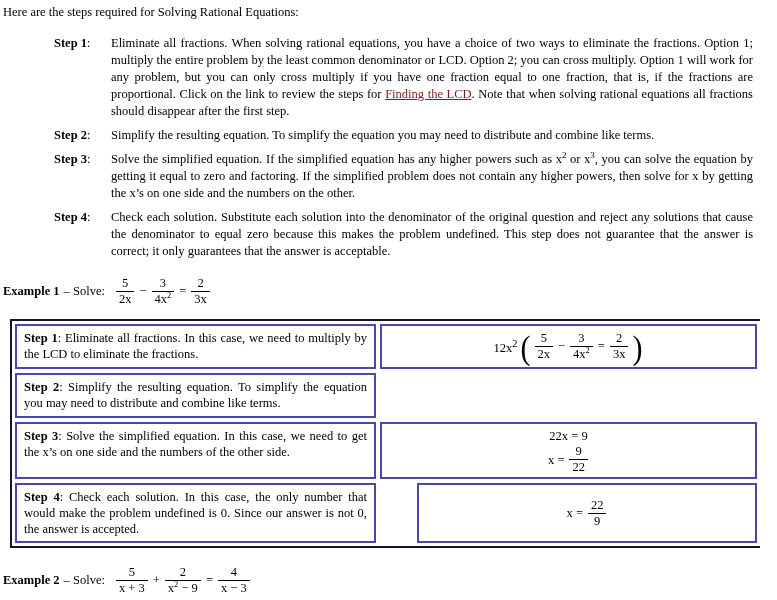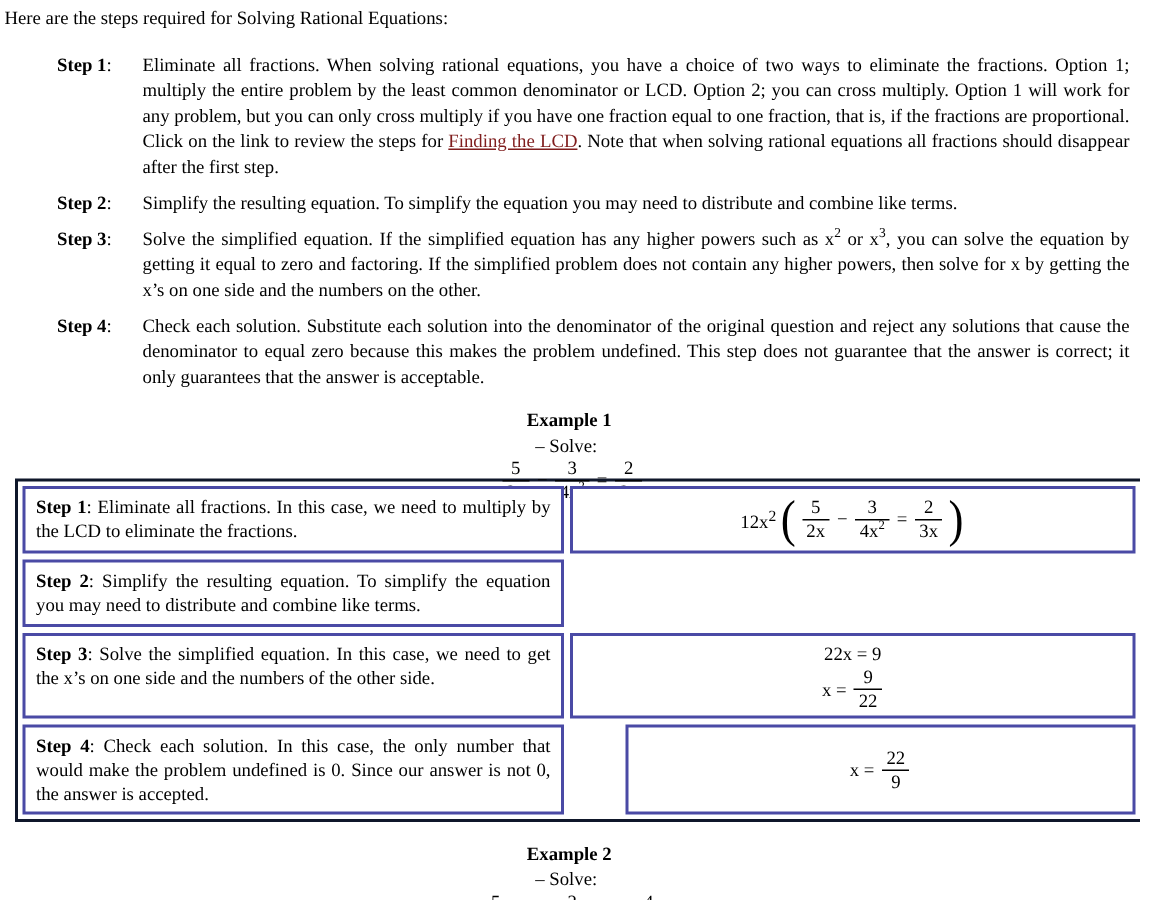--- a/index.html
+++ b/index.html
@@ -6,31 +6,31 @@
   body {
     width: 777px; height: 600px; overflow: hidden;
     background: #ffffff; color: #000000;
     font-family: "Liberation Serif", serif;
     font-size: 12.5px; line-height: 17px;
   }
   .page { width: 760px; height: 600px; overflow: hidden; position: relative; }
 
   .intro { margin: 4px 0 0 3px; }
 
-  .steps { margin-top: 14px; }
+  .steps { margin-top: 14px; padding-left: 16px; }
   .step-row { display: flex; margin-bottom: 7px; }
   .step-label { flex: 0 0 57px; margin-left: 38px; font-weight: bold; }
   .step-label .colon { font-weight: normal; }
   .step-text { flex: 1; text-align: justify; padding-right: 7px; }
 
   a.link { color: #7f1d1d; text-decoration: underline; cursor: pointer; }
 
   sup.txtsup { font-size: 9px; line-height: 0; vertical-align: super; }
 
-  .example { margin: 12px 0 0 3px; display: flex; align-items: center; height: 38px; flex-direction: column; }
+  .example { margin: 12px 0 0 3px; display: flex; align-items: center; height: 38px; }
   .ex-title { font-weight: bold; margin-right: 4px; }
   .ex-sub { margin-right: 8px; }
 
   .math { display: inline-flex; align-items: center; }
   .fr { display: inline-block; text-align: center; margin: 0 3px; }
   .fr .n { display: block; padding: 0 3px 1px; border-bottom: 1px solid #000; line-height: 13px; }
   .fr .d { display: block; padding: 1px 3px 0; line-height: 13px; }
   .fr sup { font-size: 8.5px; line-height: 0; vertical-align: super; }
   .op { margin: 0 2px; }
   .pre { margin-right: 2px; white-space: nowrap; }

